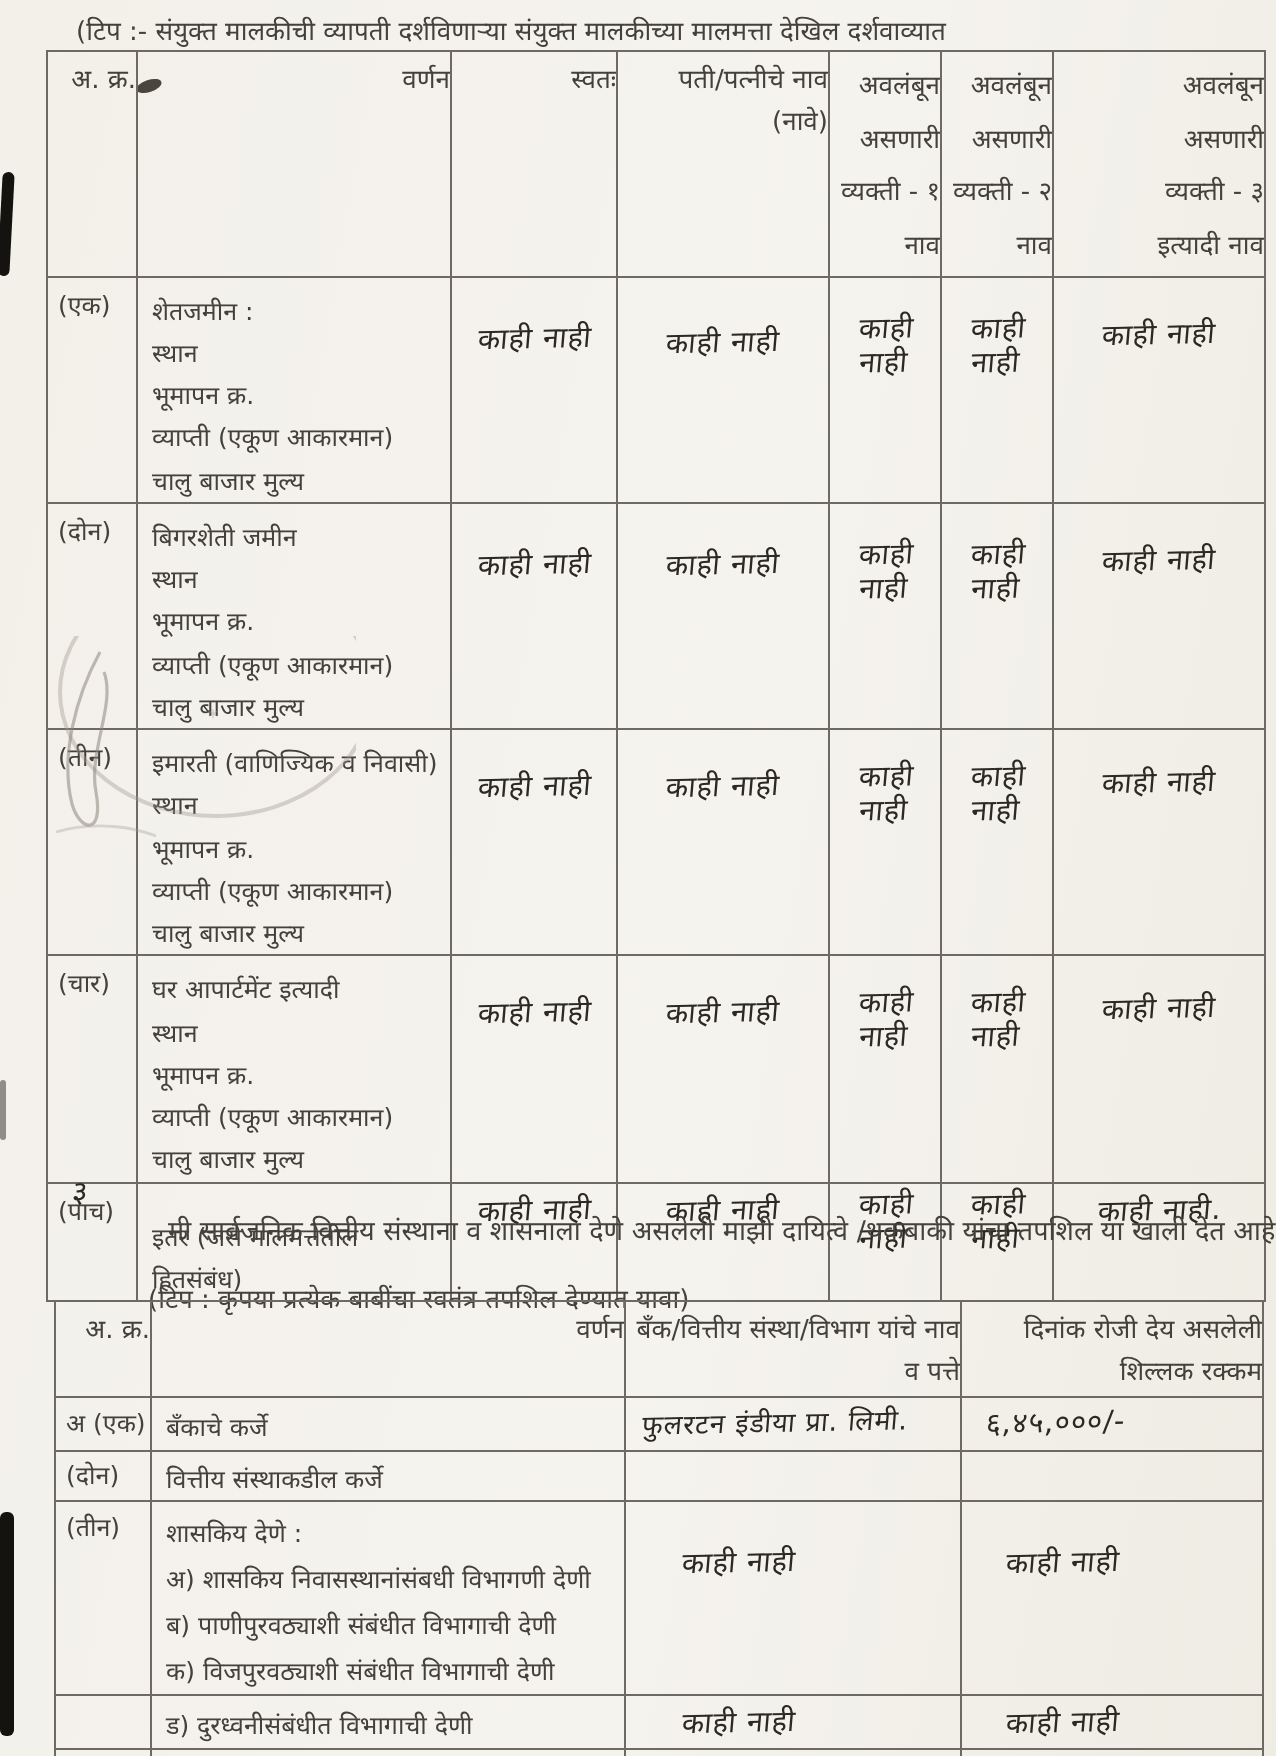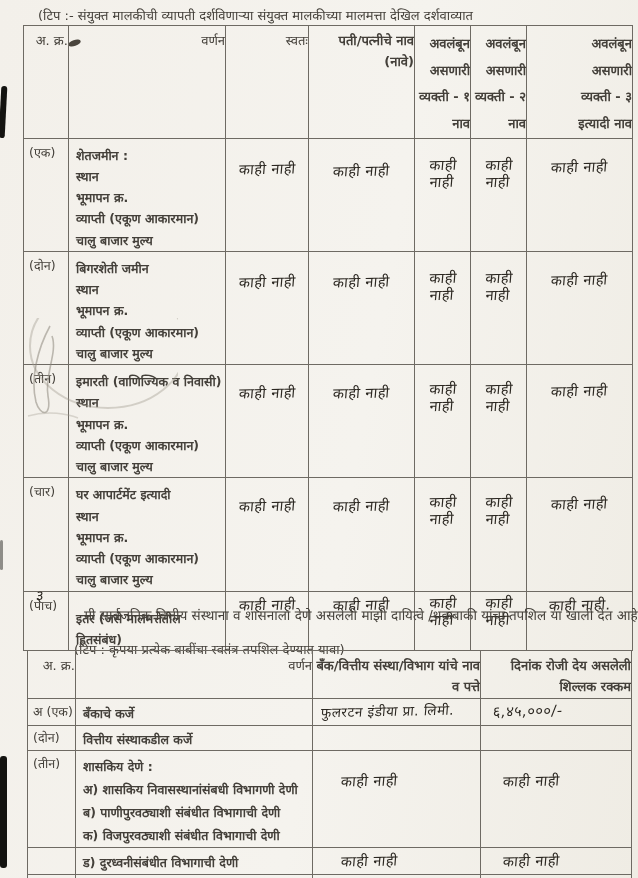--- a/index.html
+++ b/index.html
@@ -2,21 +2,21 @@
 <html><head>
 <meta charset="utf-8">
 <style>
   html,body{margin:0;padding:0;background:#d8d5ce;}
   .page{
     position:relative;width:638px;height:878px;overflow:hidden;
     background:linear-gradient(100deg,#f3f0ea 0%,#f5f3ee 55%,#efece4 100%);
     font-family:"DejaVu Sans","Liberation Sans",sans-serif;
     color:#44403a;
   }
-  .lines{white-space:pre-line;font-weight:bold;}
+  .lines{white-space:pre-line;}
   .abs{position:absolute;}
   table{border-collapse:collapse;table-layout:fixed;position:absolute;}
   td{border:1.2px solid #6e6a63;vertical-align:top;overflow:hidden;padding:0;}
   .th{text-align:right;font-size:13px;padding-top:5px;line-height:1.6;}
   .th-tall{line-height:2.05;}
   .sr{font-size:12.5px;padding:5px 0 0 5px;}
   .desc{font-size:12.5px;padding:6px 3px 0 7px;line-height:1.7;}
   .hwcell{text-align:center;}
   .hw{
     display:inline-block;font-size:14.5px;color:#2c2822;line-height:1.15;

